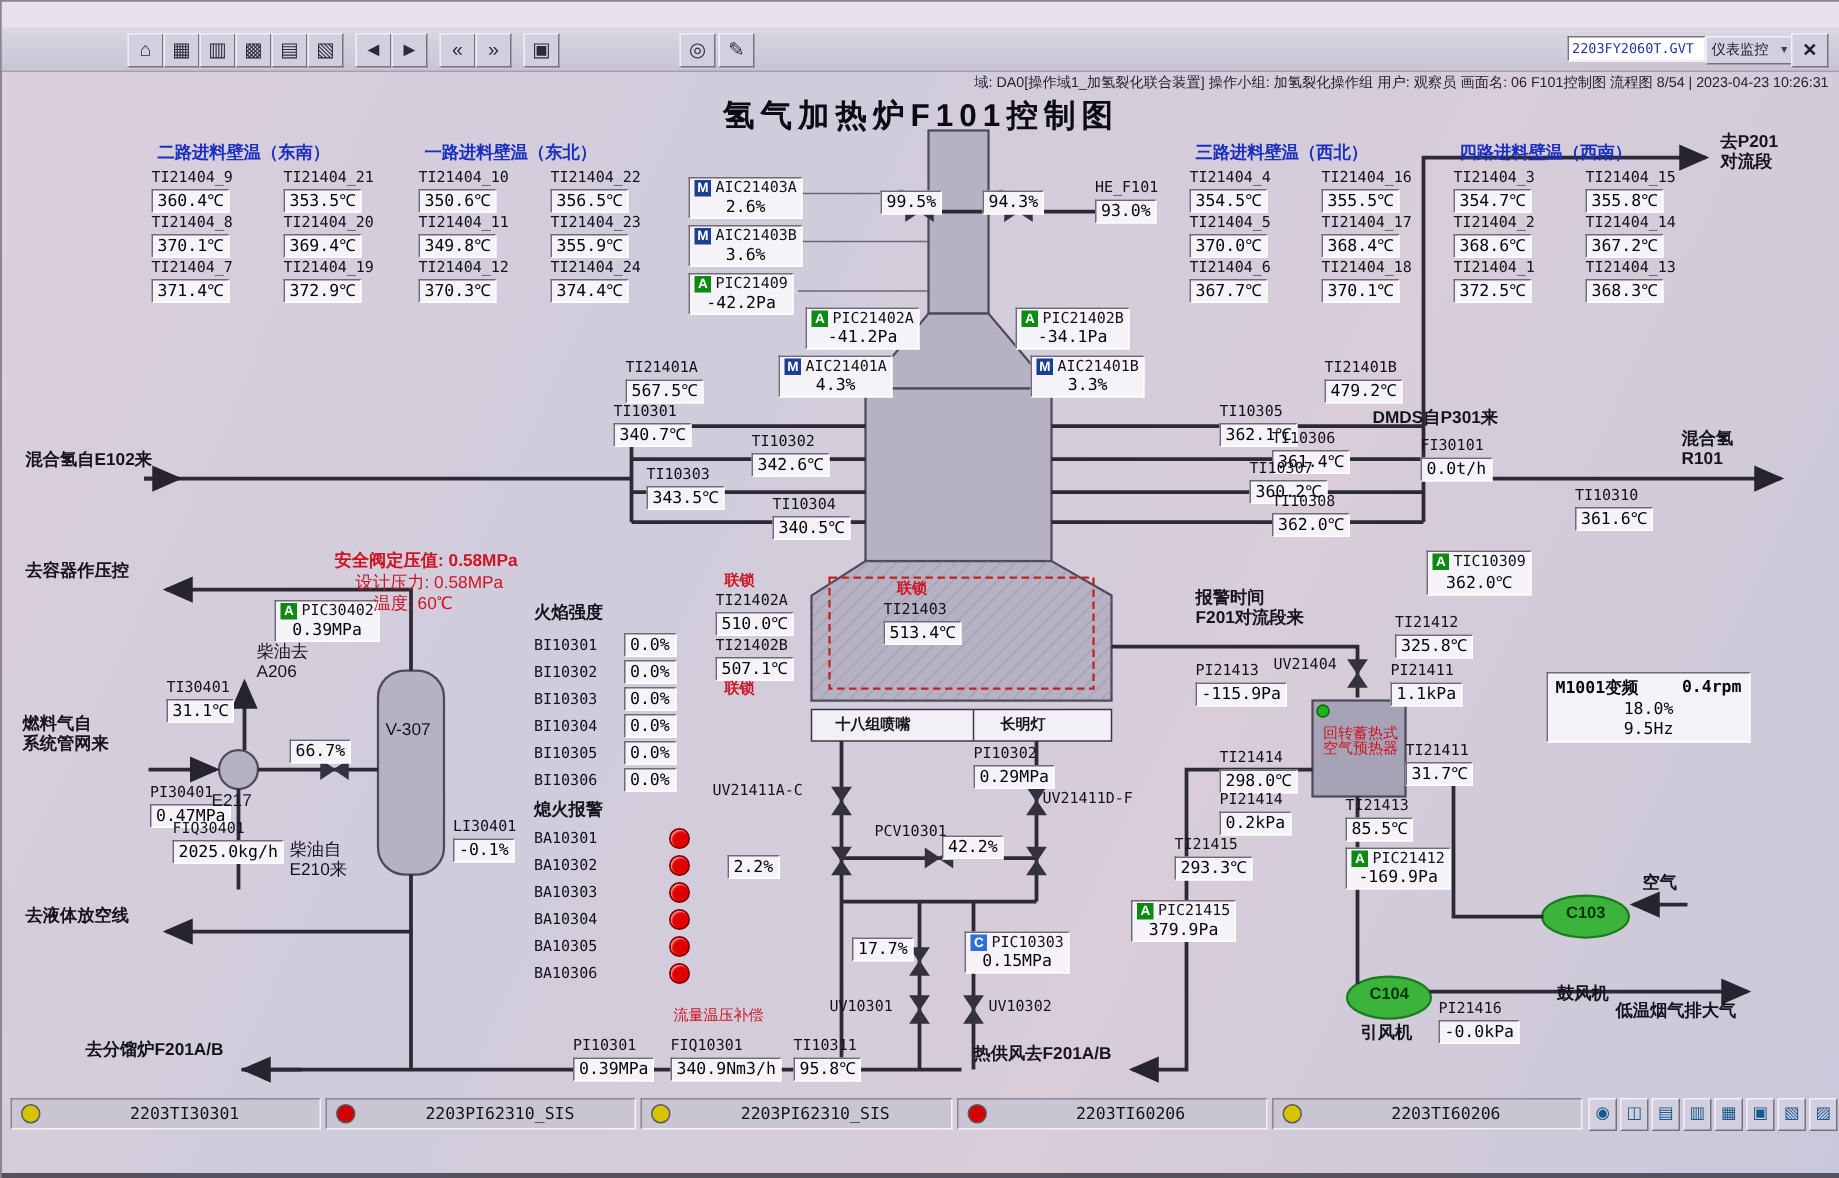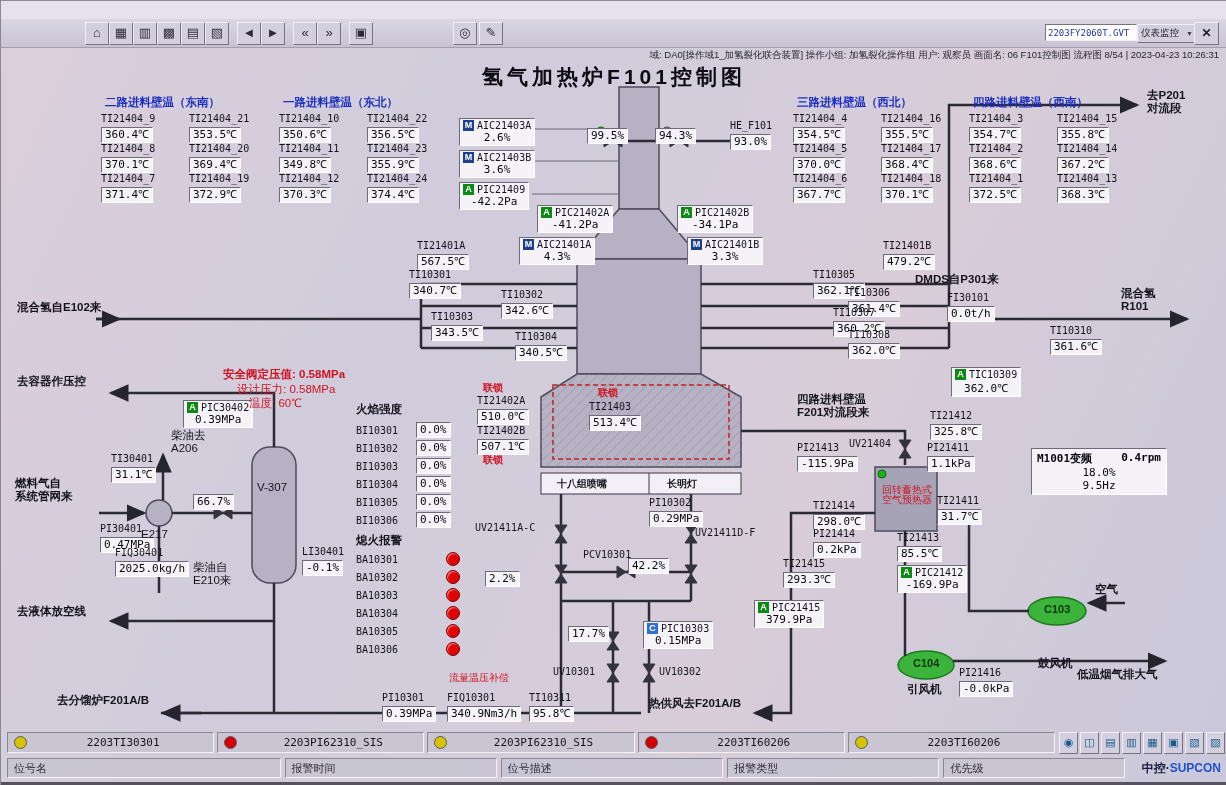--- a/index.html
+++ b/index.html
@@ -416,21 +416,21 @@
       <div class="lbl " style="position: absolute; left: 256px; top: 480px;">V-307</div>
       <div class="lbl " style="position: absolute; left: 140px; top: 527px;">E217</div>
       <div class="lbl bold" style="position: absolute; left: 14px; top: 476px;">燃料气自
 系统管网来</div>
       <div class="lbl " style="position: absolute; left: 192px; top: 560px;">柴油自
 E210来</div>
       <div class="lbl bold" style="position: absolute; left: 16px; top: 604px;">去液体放空线</div>
       <div class="lbl bold" style="position: absolute; left: 56px; top: 693px;">去分馏炉F201A/B</div>
       <div class="lbl red small" style="position: absolute; left: 448px; top: 670px;">流量温压补偿</div>
       <div class="lbl bold" style="position: absolute; left: 648px; top: 696px;">热供风去F201A/B</div>
-      <div class="lbl bold" style="position: absolute; left: 796px; top: 392px;">四路进料壁温
+      <div class="lbl bold" style="position: absolute; left: 796px; top: 392px;">报警时间
 F201对流段来</div>
       <div class="lbl small" style="position: absolute; left: 848px; top: 436px;">UV21404</div>
       <div class="lbl bold" style="position: absolute; left: 1094px; top: 582px;">空气</div>
       <div class="lbl bold" style="position: absolute; left: 1076px; top: 667px;">低温烟气排大气</div>
       <div class="lbl small" style="position: absolute; left: 474px; top: 520px;">UV21411A-C</div>
       <div class="lbl small" style="position: absolute; left: 694px; top: 525px;">UV21411D-F</div>
       <div class="lbl small" style="position: absolute; left: 582px; top: 547px;">PCV10301</div>
       <div class="lbl small" style="position: absolute; left: 552px; top: 664px;">UV10301</div>
       <div class="lbl small" style="position: absolute; left: 658px; top: 664px;">UV10302</div>
       <div class="lbl red small bold" style="position: absolute; left: 482px; top: 380px;">联锁</div>
@@ -472,26 +472,14 @@
       <div class="bic">◉</div>
       <div class="bic">◫</div>
       <div class="bic">▤</div>
       <div class="bic">▥</div>
       <div class="bic">▦</div>
       <div class="bic">▣</div>
       <div class="bic">▧</div>
       <div class="bic">▨</div>
     </div>
 
-  <div class="statusbar">
-    <div id="statusfields" class="sfields">
-        <div class="sfield" style="flex: 1.3 1 0%;">位号名</div>
-        <div class="sfield" style="flex: 1 1 0%;">报警时间</div>
-        <div class="sfield" style="flex: 1.05 1 0%;">位号描述</div>
-        <div class="sfield" style="flex: 1 1 0%;">报警类型</div>
-        <div class="sfield" style="flex: 0.85 1 0%;">优先级</div>
-      </div>
-    <div class="brand">
-      <span class="bcn">中控·</span><span class="ben">SUPCON</span>
-    </div>
-  </div>
   <div class="bottomedge"></div>
 </div>
 
 </body></html>

